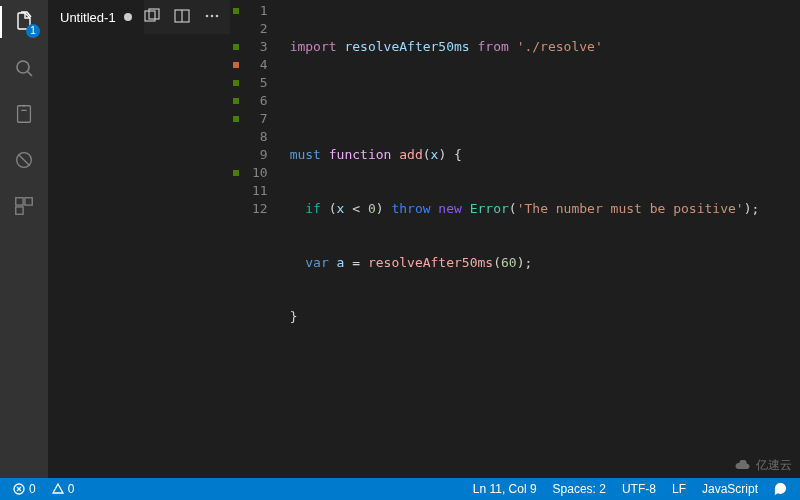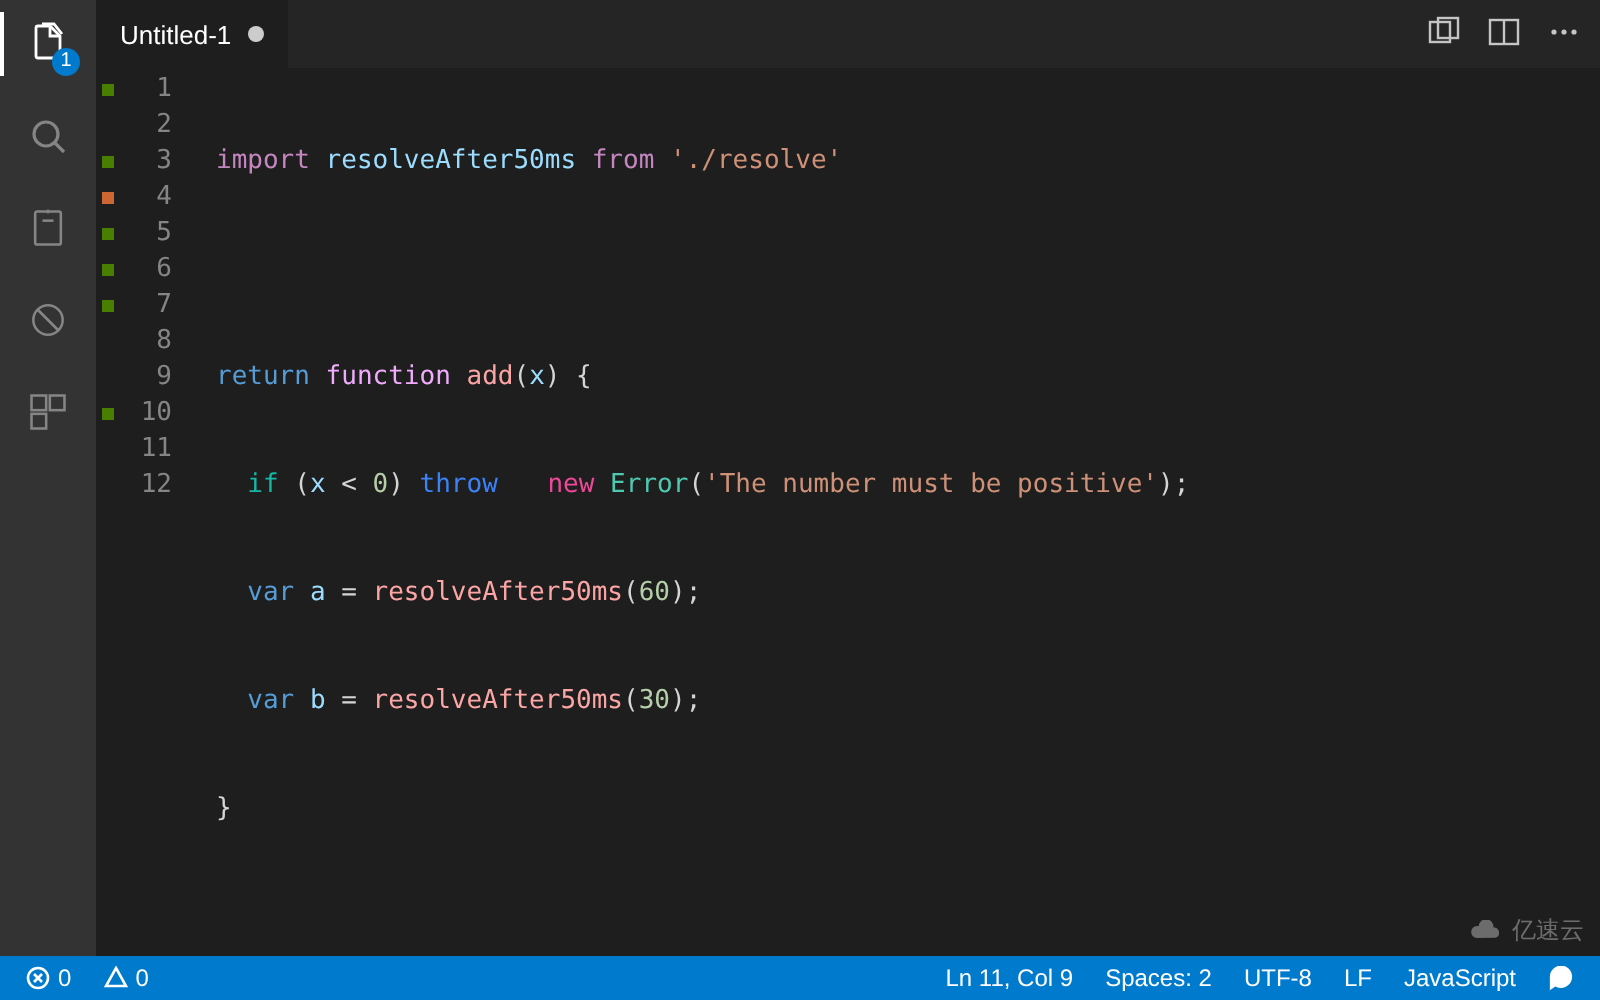--- a/index.html
+++ b/index.html
@@ -25,21 +25,21 @@
     content: ""; position: absolute; left: -10px; top: -2px;
     width: 2px; height: 32px; background: #ffffff;
   }
   .badge {
     position: absolute; bottom: -2px; right: -2px;
     background: #007acc; color: #fff;
     border-radius: 10px; font-size: 10px;
     min-width: 14px; height: 14px; line-height: 14px;
     text-align: center; padding: 0 3px;
   }
-  .main { flex: 1; display: flex; flex-direction: column; }
+  .main { flex: 1; display: flex; flex-direction: row; }
   .tabbar {
     height: 34px; background: #252526;
     display: flex; align-items: stretch;
   }
   .tab {
     background: #1e1e1e; display: flex; align-items: center;
     padding: 0 12px; gap: 8px; font-size: 13px; color: #ffffff;
   }
   .tab .dirty { width: 8px; height: 8px; border-radius: 50%; background: #cccccc; }
   .tabbar-spacer { flex: 1; }
@@ -63,21 +63,21 @@
   }
   .gutter div { height: 18px; }
   .code { flex: 1; padding-top: 2px; white-space: pre; position: relative; }
   .code .line { height: 18px; padding-left: 10px; }
   .k-import { color: #c586c0; }
   .k-from   { color: #c586c0; }
   .k-async  { color: #569cd6; }
   .k-func   { color: #f0abfc; }
   .k-if     { color: #14b8a6; }
   .k-throw  { color: #3b82f6; }
-  .k-new    { color: #ec4899; margin-left: 17px; }
+  .k-new    { color: #8b5cf6; }
   .k-var    { color: #569cd6; }
   .k-return { color: #c586c0; }
   .k-await  { color: #c586c0; }
   .fn       { color: #fca5a5; }
   .ident    { color: #9cdcfe; }
   .type     { color: #4ec9b0; }
   .str      { color: #ce9178; }
   .num      { color: #b5cea8; }
   .pun      { color: #d4d4d4; }
   .op       { color: #d4d4d4; }
@@ -205,24 +205,23 @@
         <div>7</div>
           <div>8</div>
         <div>9</div>
           <div>10</div>
         <div>11</div>
           <div>12</div>
       </div>
       <div class="code">
         <div class="line"><span class="k-import">import</span> <span class="ident">resolveAfter50ms</span> <span class="k-from">from</span> <span class="str">'./resolve'</span></div>
         <div class="line"></div>
-        <div class="line"><span class="k-async">return</span> <span class="k-func">function</span> <span class="fn">add</span><span class="pun">(</span><span class="ident">x</span><span class="pun">)</span><span class="pun"> {</span></div>
+        <div class="line"><span class="k-async">must</span> <span class="k-func">function</span> <span class="fn">add</span><span class="pun">(</span><span class="ident">x</span><span class="pun">)</span><span class="pun"> {</span></div>
         <div class="line">  <span class="k-if">if</span><span class="pun"> (</span><span class="ident">x</span><span class="op"> &lt; </span><span class="num">0</span><span class="pun">) </span><span class="k-throw">throw</span><span class="k-new"> new </span><span class="type">Error</span><span class="pun">(</span><span class="str">'The number must be positive'</span><span class="pun">);</span></div>
         <div class="line">  <span class="k-var">var</span> <span class="ident">a</span><span class="op"> = </span><span class="fn">resolveAfter50ms</span><span class="pun">(</span><span class="num">60</span><span class="pun">);</span></div>
-        <div class="line">  <span class="k-var">var</span> <span class="ident">b</span><span class="op"> = </span><span class="fn">resolveAfter50ms</span><span class="pun">(</span><span class="num">30</span><span class="pun">);</span></div>
         <div class="line"><span class="pun">}</span></div>
         
         
         
         
       </div>
     </div>
   </div>
 </div>
 

